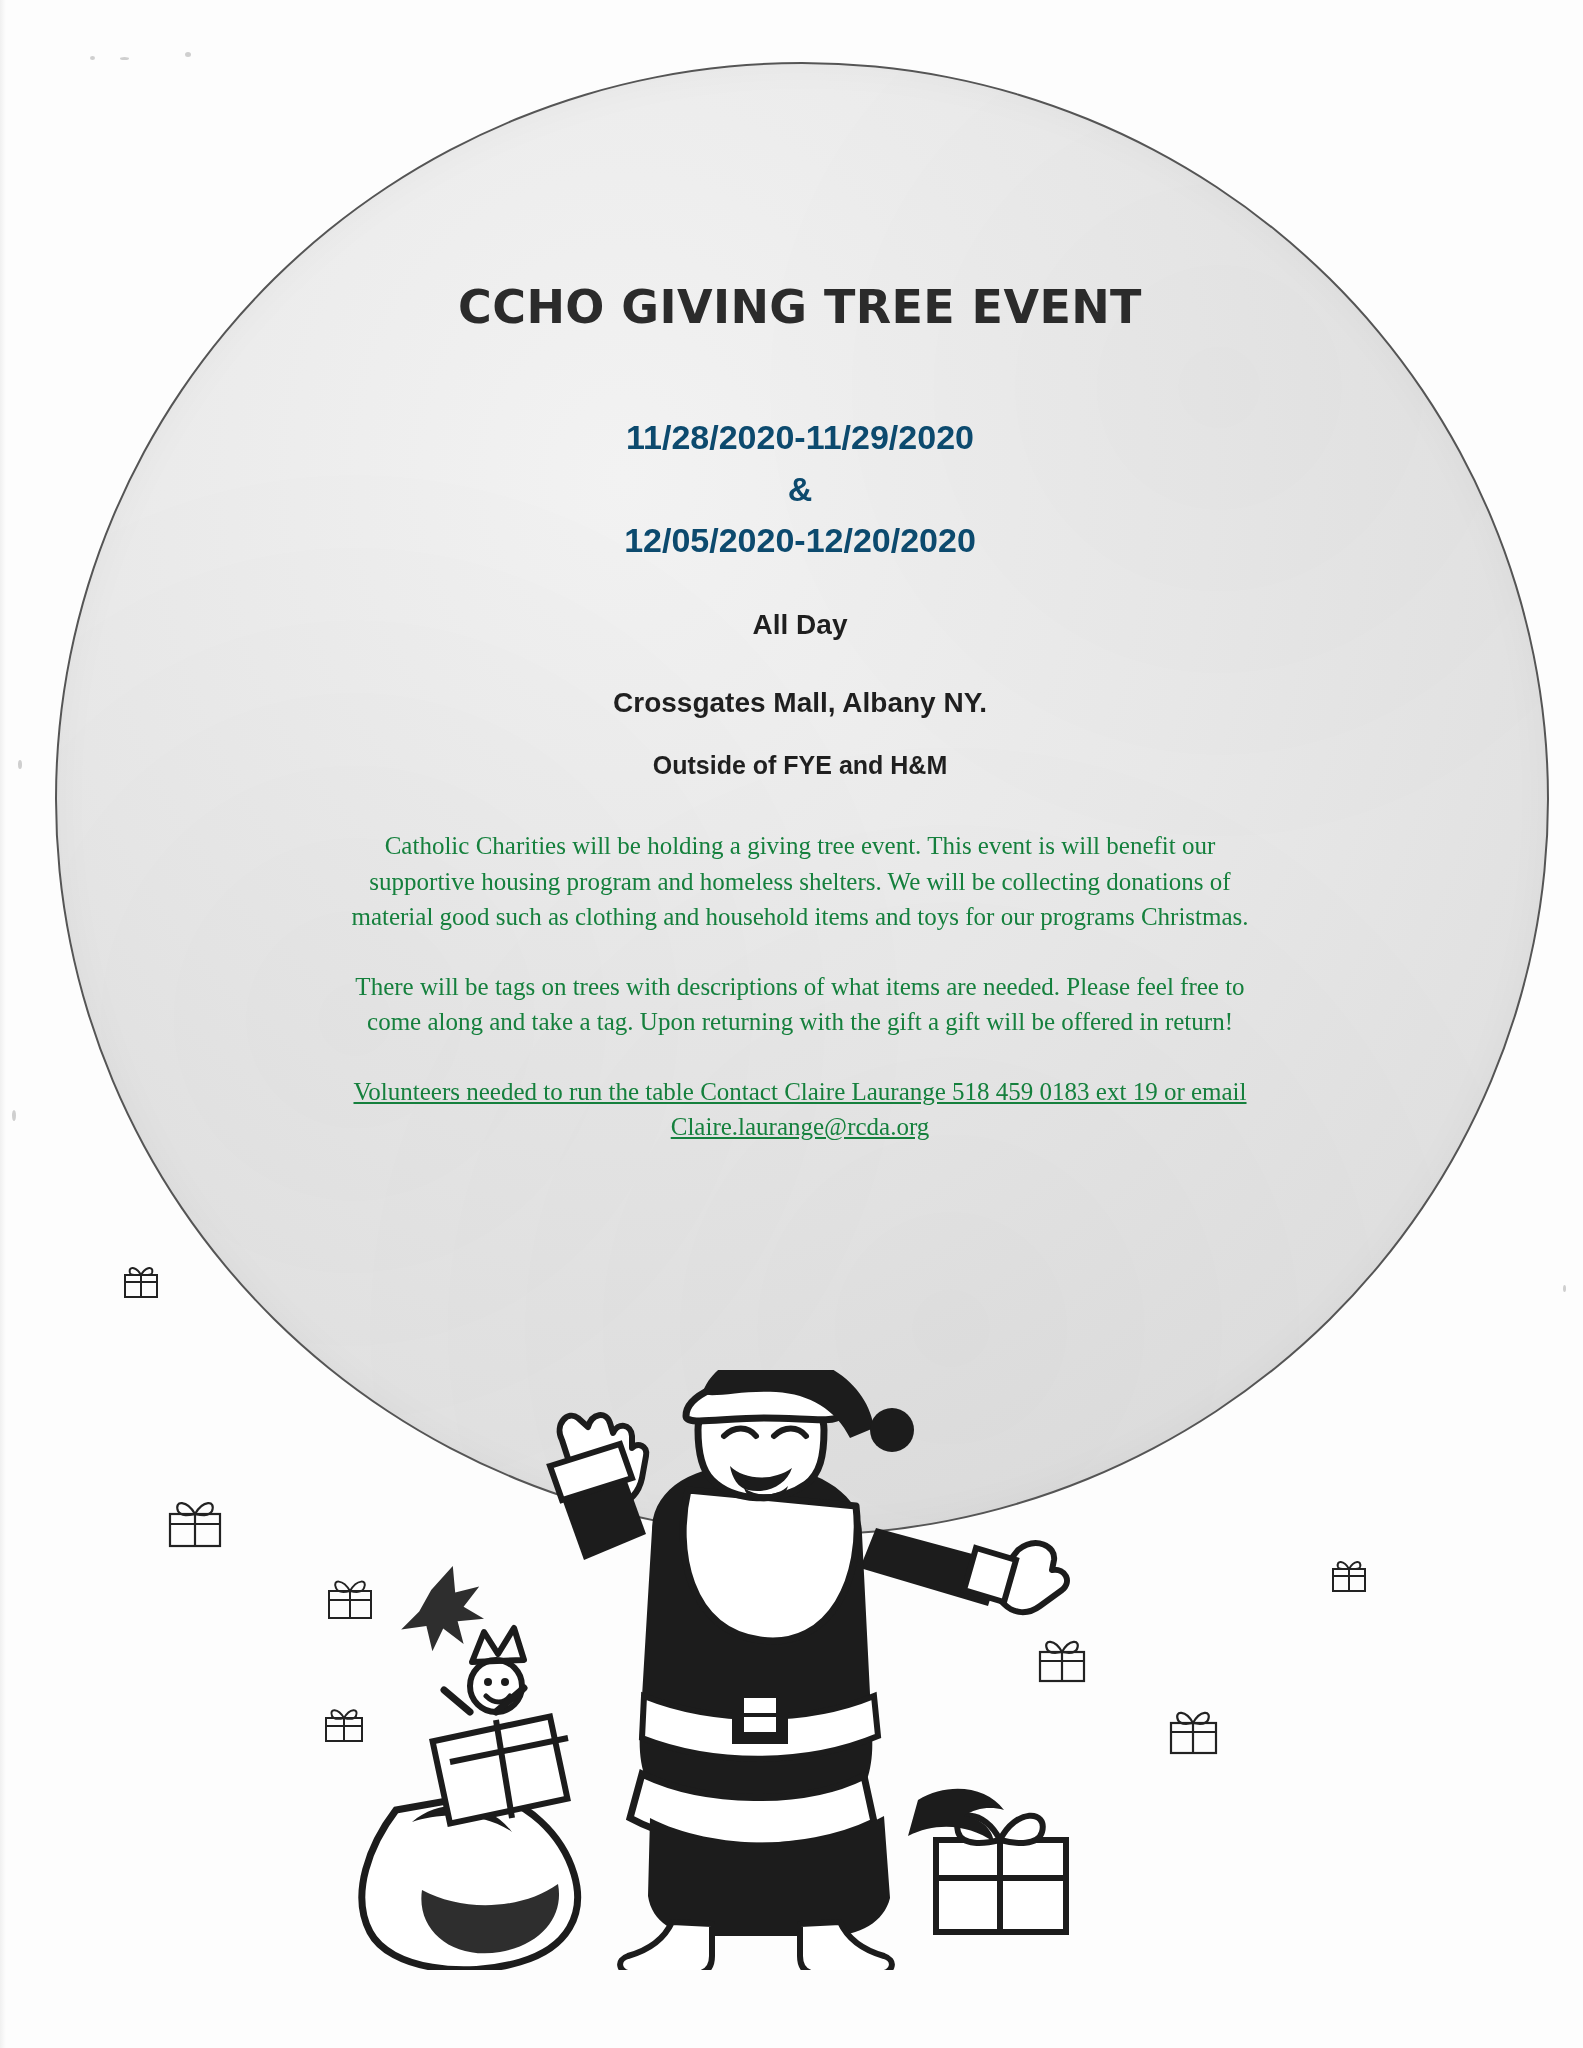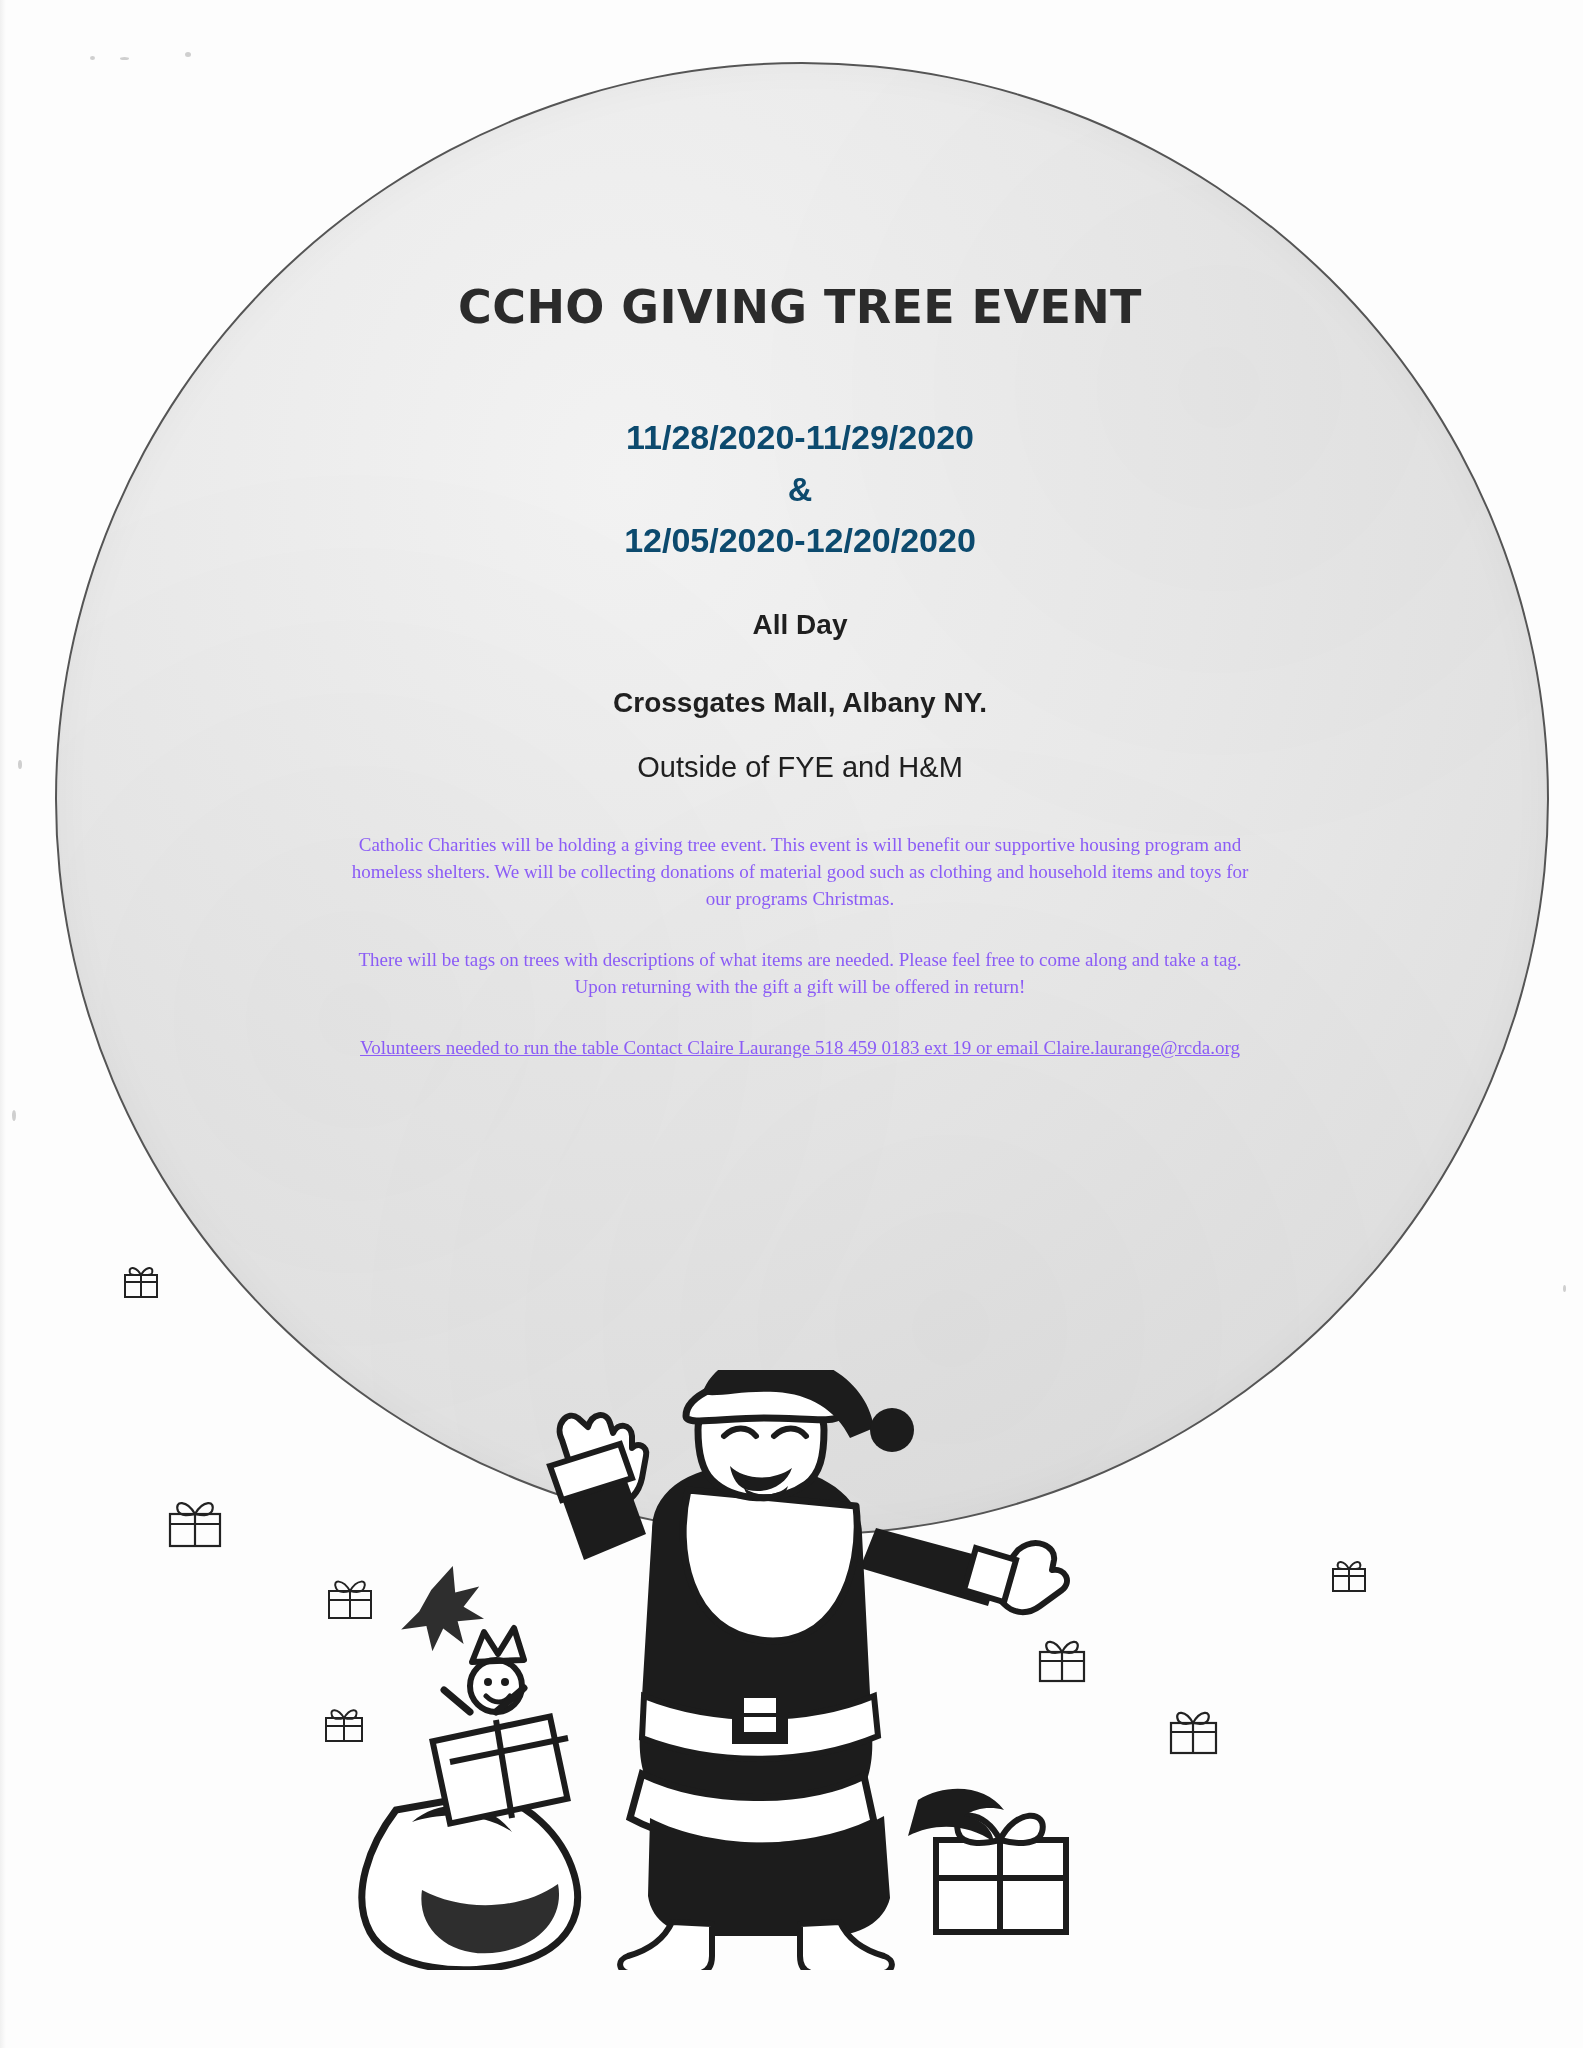--- a/index.html
+++ b/index.html
@@ -99,31 +99,31 @@
   }
 
   .venue {
     font-weight: bold;
     font-size: 28px;
     margin: 0 0 32px 0;
     color: #1f1f1f;
   }
 
   .location {
-    font-weight: normal;
-    font-size: 29px;
+    font-weight: bold;
+    font-size: 25px;
     margin: 0 0 48px 0;
     color: #1f1f1f;
   }
 
   .body-text {
     font-family: "Liberation Serif", serif;
-    font-size: 19px;
+    font-size: 25px;
     line-height: 1.42;
-    color: #8b5cf6;
+    color: #15803d;
     margin: 0 auto 34px auto;
     width: 920px;
     text-align: center;
   }
   .body-text.p3 { width: 900px; margin-bottom: 0; text-decoration: underline; }
 
   
   .art {
     position: absolute;
     left: 300px;

